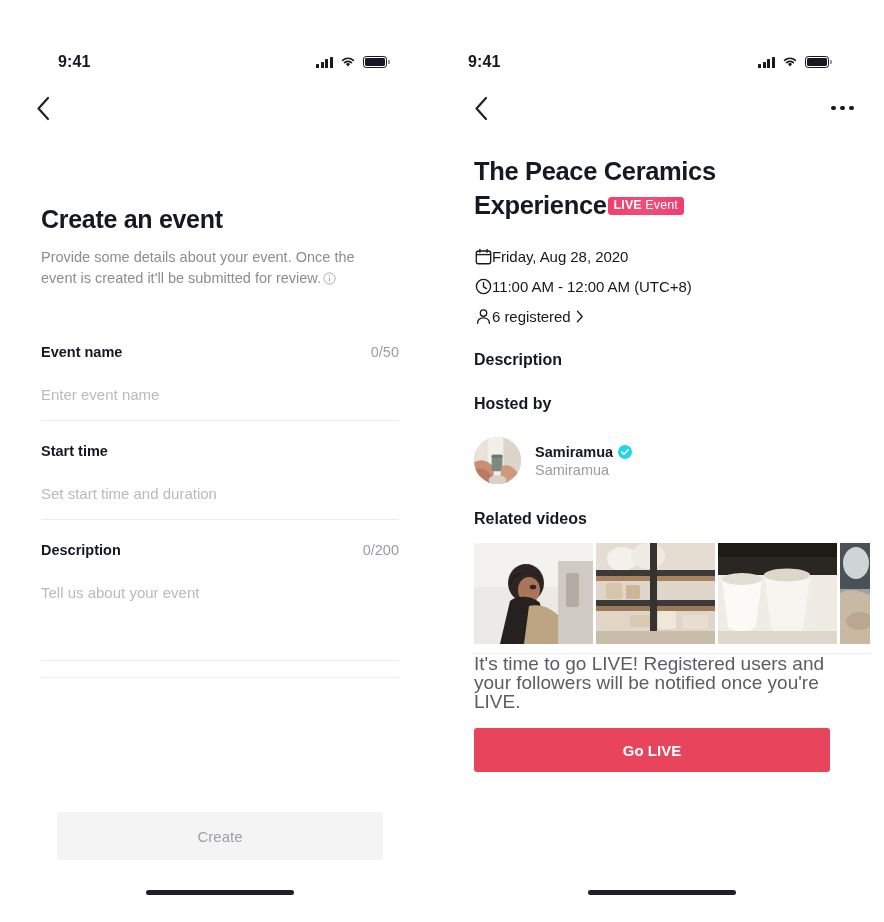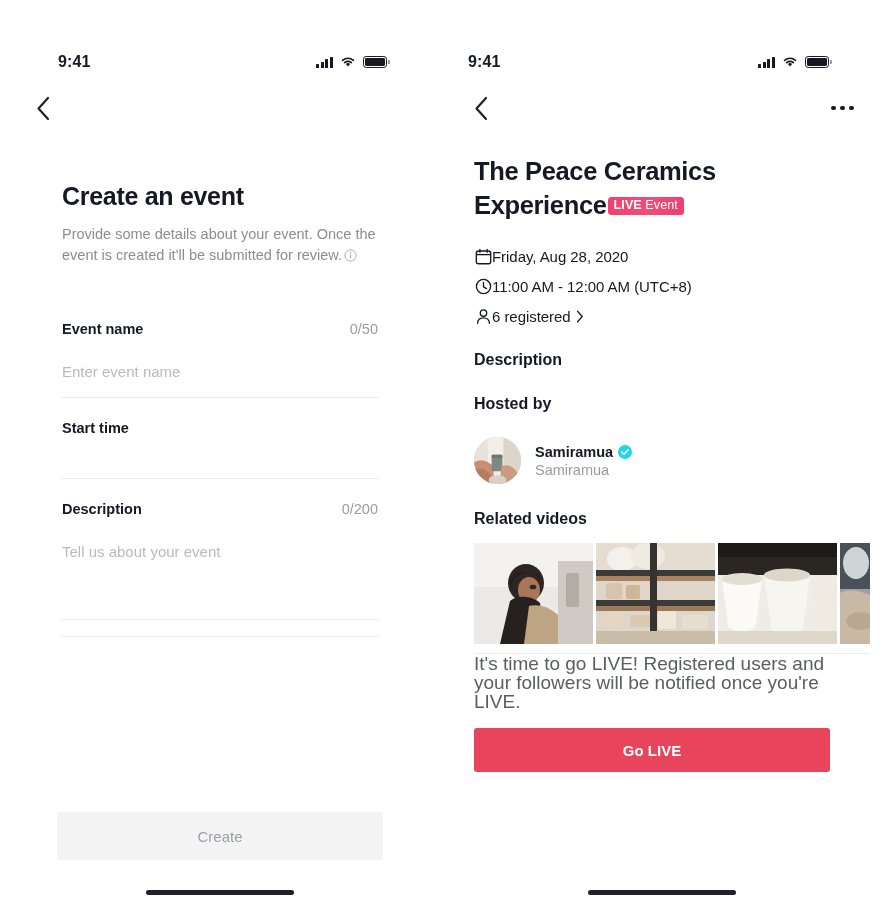--- a/index.html
+++ b/index.html
@@ -97,21 +97,21 @@
   .back-chevron { cursor: pointer; line-height: 0; }
   .more-dots { display: flex; gap: 4.5px; cursor: pointer; }
   .more-dots i {
     width: 4.6px; height: 4.6px;
     background: #161823;
     border-radius: 50%;
     display: block;
   }
 
   
-  .create-body { padding: 0 62px; margin-top: 50px; }
+  .create-body { padding: 0 41px; margin-top: 73px; }
 
   .create-title {
     font-size: 25px;
     font-weight: 700;
     letter-spacing: -0.3px;
     color: #161823;
     margin-bottom: 13px;
   }
   .create-subtitle {
     font-size: 14.5px;
@@ -389,20 +389,21 @@
             <span class="field-counter">0/50</span>
           </div>
           <input class="field-input" type="text" placeholder="Enter event name" style="">
         </div>
 
         <div class="field">
           <div class="field-head">
             <span class="field-label">Start time</span>
             <span class="field-counter"></span>
           </div>
+          <input class="field-input" type="text" placeholder="Set start time and duration" style="">
         </div>
 
         <div class="field field-desc">
           <div class="field-head">
             <span class="field-label">Description</span>
             <span class="field-counter">0/200</span>
           </div>
           <input class="field-input" type="text" placeholder="Tell us about your event" style="">
           <div class="desc-underline"></div>
         </div>

